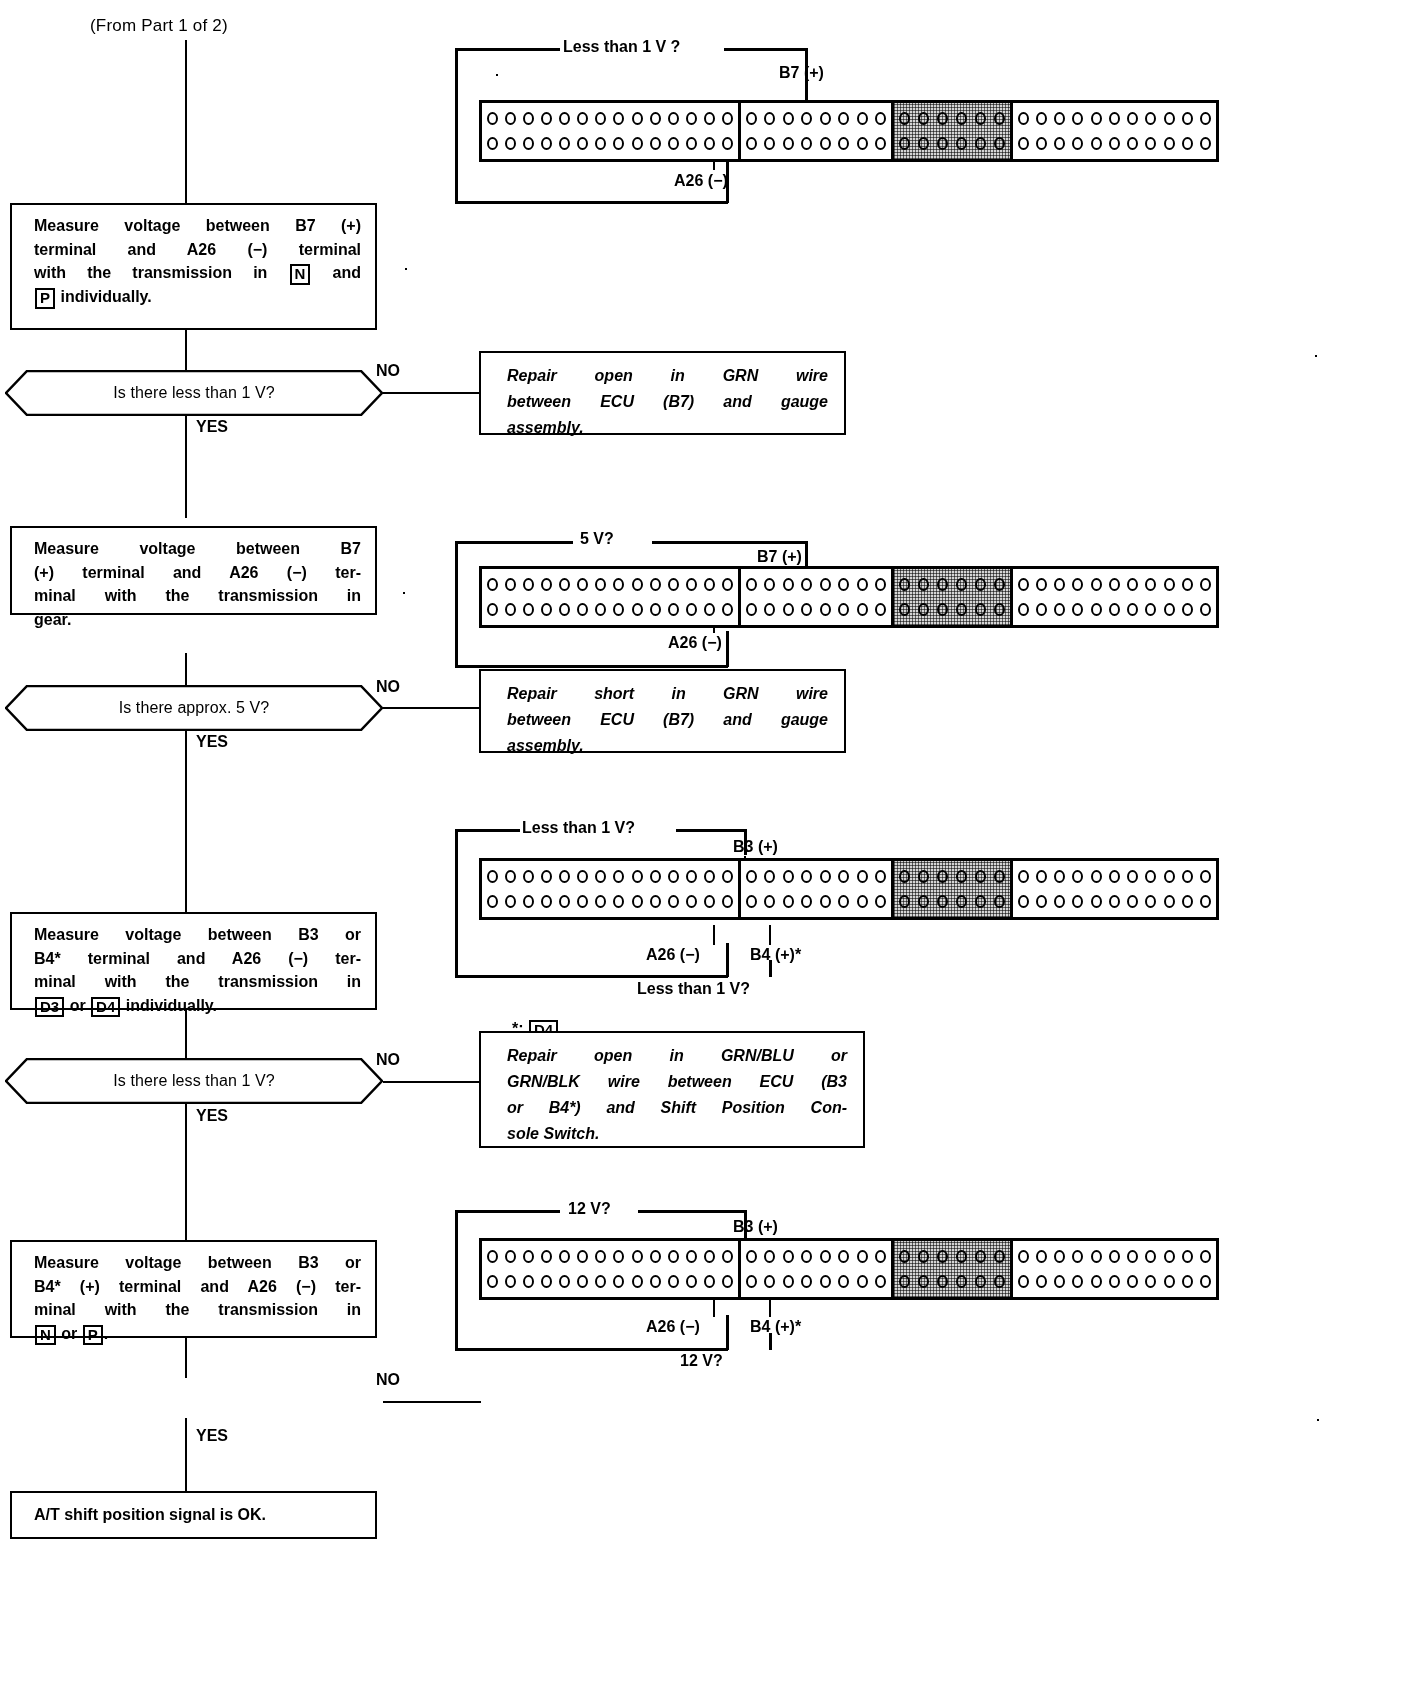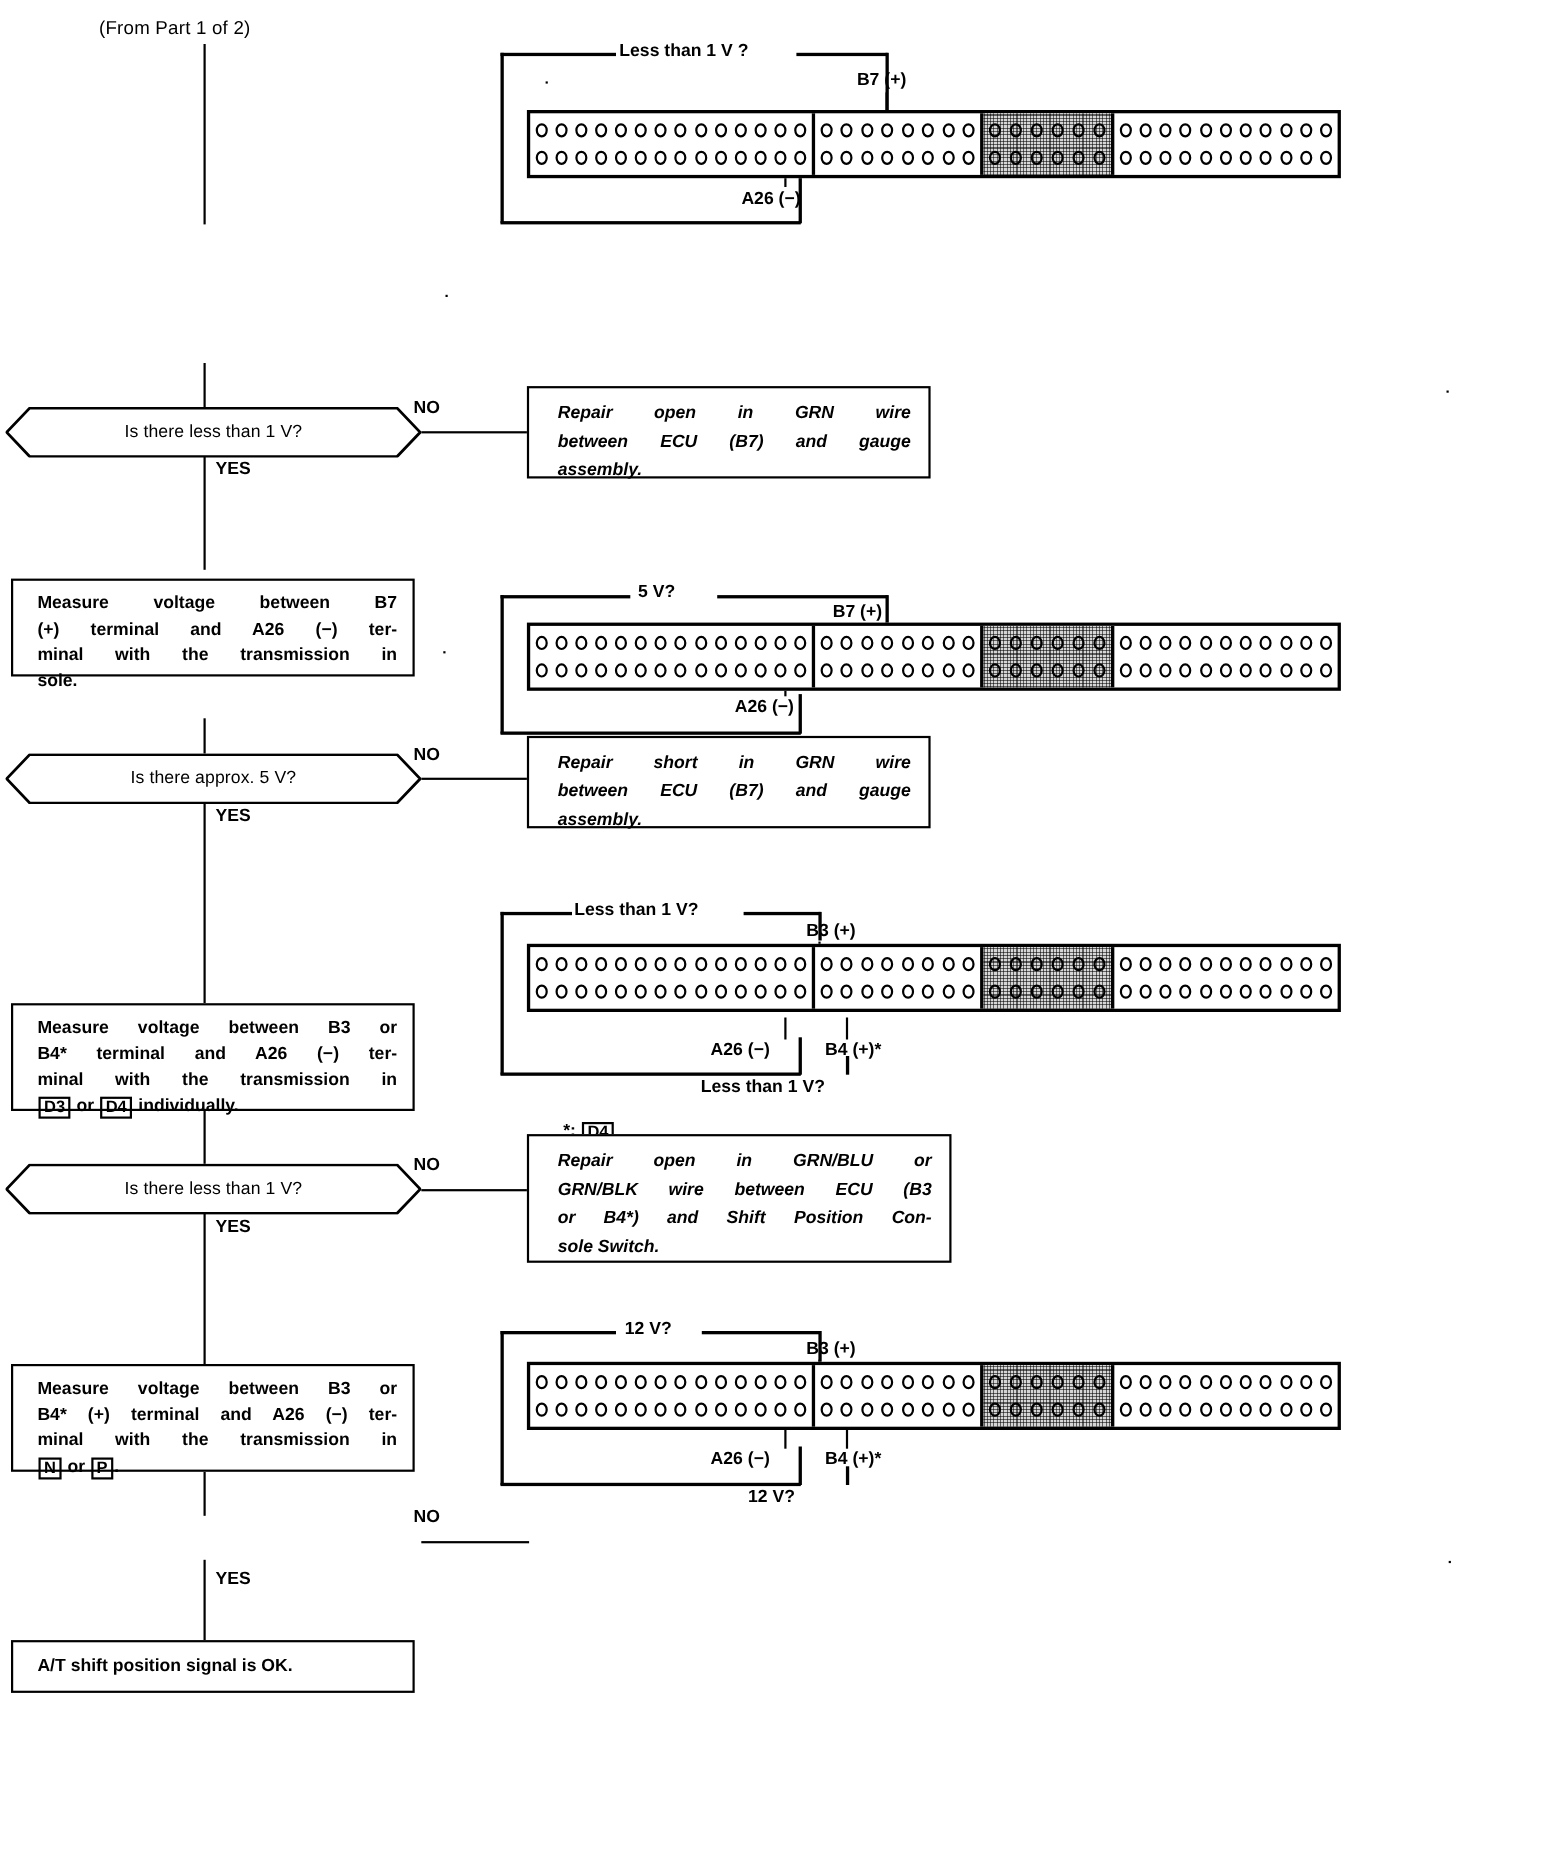--- a/index.html
+++ b/index.html
@@ -270,20 +270,26 @@
           <span class="pin"></span>
           <span class="pin"></span>
           <span class="pin"></span>
           <span class="pin"></span>
           <span class="pin"></span>
         </div>
       </div>
     </div>
   <div class="speck" style="left:496px;top:74px;"></div>
 
+  <div class="proc abs just" id="proc-1" style="left:10px;top:203px;width:367px;height:127px;">
+      <span class="ln">Measure voltage between B7 (+)</span>
+      <span class="ln">terminal and A26 (−) terminal</span>
+      <span class="ln">with the transmission in <span class="gearbox">N</span> and</span>
+      <span class="ln last"><span class="gearbox">P</span> individually.</span>
+    </div>
 
   <div class="decision" id="dec-1" style="left:5px;top:370px;width:378px;height:46px;">
     <div class="hexwrap">
       <svg width="378" height="46" viewBox="0 0 378 46" preserveAspectRatio="none">
         <polygon points="22,1 356,1 377,23 356,45 22,45 1,23" fill="#fff" stroke="#000" stroke-width="2.5"></polygon>
       </svg>
       <div class="label">Is there less than 1 V?</div>
     </div>
   </div>
   <div class="yesno" style="left:376px;top:362px;">NO</div>
@@ -412,21 +418,21 @@
           <span class="pin"></span>
           <span class="pin"></span>
         </div>
       </div>
     </div>
 
   <div class="proc abs just" id="proc-2" style="left:10px;top:526px;width:367px;height:89px;">
       <span class="ln">Measure voltage between B7</span>
       <span class="ln">(+) terminal and A26 (−) ter-</span>
       <span class="ln">minal with the transmission in</span>
-      <span class="ln last">sole.</span>
+      <span class="ln last">gear.</span>
     </div>
 
   <div class="decision" id="dec-2" style="left:5px;top:685px;width:378px;height:46px;">
     <div class="hexwrap">
       <svg width="378" height="46" viewBox="0 0 378 46" preserveAspectRatio="none">
         <polygon points="22,1 356,1 377,23 356,45 22,45 1,23" fill="#fff" stroke="#000" stroke-width="2.5"></polygon>
       </svg>
       <div class="label">Is there approx. 5 V?</div>
     </div>
   </div>

